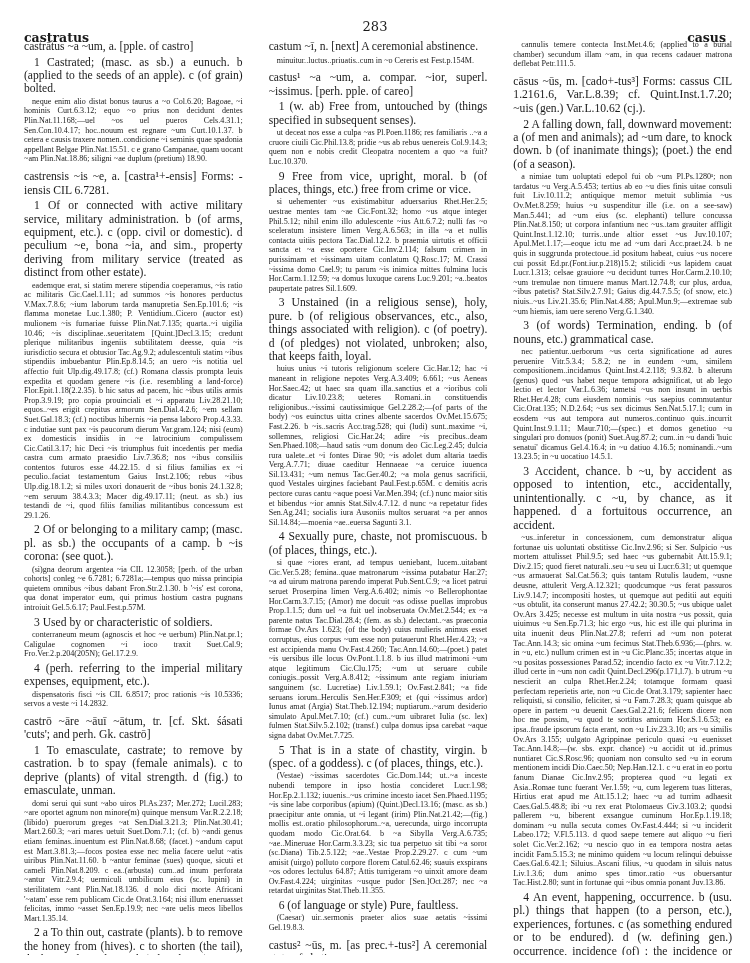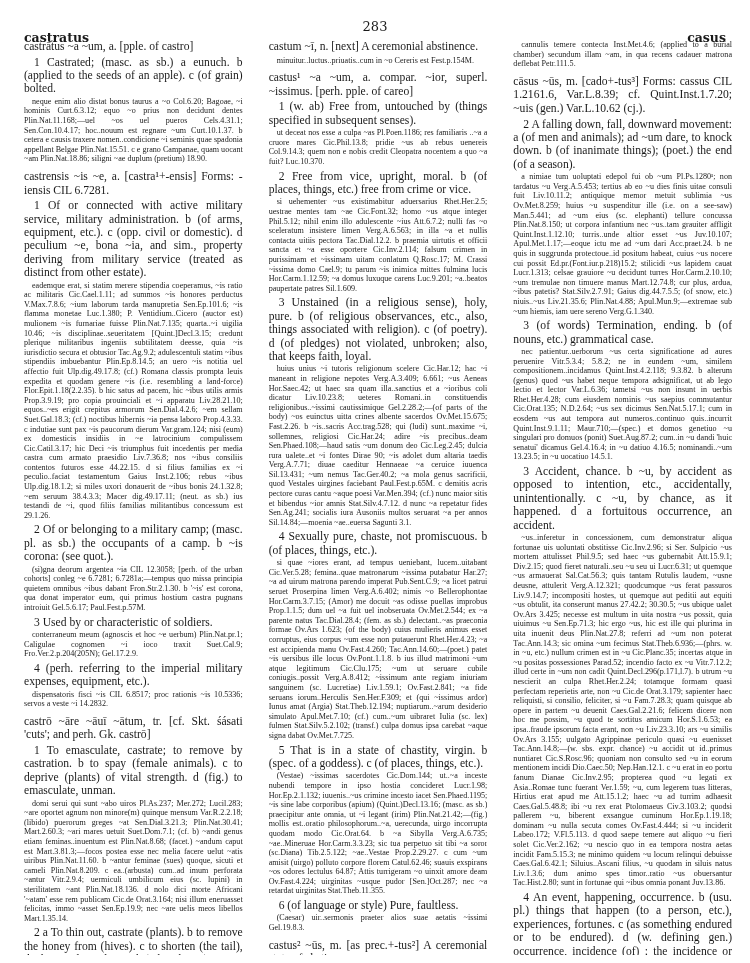--- a/index.html
+++ b/index.html
@@ -84,22 +84,22 @@
   </div>
 
   <div class="column">
     <div class="entry">
       <p class="headline">castum ~ī, n. [next] A ceremonial abstinence.</p>
       <p class="quote">minuitur..luctus..priuatis..cum in ~o Cereris est Fest.p.154M.</p>
     </div>
     <div class="entry">
       <p class="headline">castus¹ ~a ~um, a. compar. ~ior, superl. ~issimus. [perh. pple. of careo]</p>
       <p class="sense">1 (w. ab) Free from, untouched by (things specified in subsequent senses).</p>
-      <p class="quote">ut deceat nos esse a culpa ~as Pl.Poen.1186; res familiaris ..~a a cruore mares Cic.Phil.13.8; pridie ~us ab rebus uenereis Col.9.14.3; quem non e nobis credit Cleopatra nocentem a quo ~a fuit? Luc.10.370.</p>
-      <p class="sense">2 Free from vice, upright, moral. b (of places, things, etc.) free from crime or vice.</p>
+      <p class="quote">ut deceat nos esse a culpa ~as Pl.Poen.1186; res familiaris ..~a a cruore ciuili Cic.Phil.13.8; pridie ~us ab rebus uenereis Col.9.14.3; quem non e nobis credit Cleopatra nocentem a quo ~a fuit? Luc.10.370.</p>
+      <p class="sense">9 Free from vice, upright, moral. b (of places, things, etc.) free from crime or vice.</p>
       <p class="quote">si uehementer ~us existimabitur aduersarius Rhet.Her.2.5; uestrae mentes tam ~ae Cic.Font.32; homo ~us atque integer Phil.5.12; nihil enim illo adulescente ~ius Att.6.7.2; nulli fas ~o sceleratum insistere limen Verg.A.6.563; in illa ~a et nullis contacta uitiis pectora Tac.Dial.12.2. b praemia uirtutis et officii sancta et ~a esse oportere Cic.Inv.2.114; falsum crimen in purissimam et ~issimam uitam conlatum Q.Rosc.17; M. Crassi ~issima domo Cael.9; tu parum ~is inimica mittes fulmina lucis Hor.Carm.1.12.59; ~a domus luxuque carens Luc.9.201; ~a..beatos paupertate patres Sil.1.609.</p>
       <p class="sense">3 Unstained (in a religious sense), holy, pure. b (of religious observances, etc., also, things associated with religion). c (of poetry). d (of pledges) not violated, unbroken; also, that keeps faith, loyal.</p>
       <p class="quote">huius unius ~i tutoris religionum scelere Cic.Har.12; hac ~i maneant in religione nepotes Verg.A.3.409; 6.661; ~us Aeneas Hor.Saec.42; ut haec sra quam illa..sanctius et a ~ioribus coli dicatur Liv.10.23.8; ueteres Romani..in constituendis religionibus..~issimi cautissimique Gel.2.28.2;—(of parts of the body) ~os euinctus uitta crines albente sacerdos Ov.Met.15.675; Fast.2.26. b ~is..sacris Acc.trag.528; qui (ludi) sunt..maxime ~i, sollemnes, religiosi Cic.Har.24; adire ~is precibus..deam Sen.Phaed.108;—haud satis ~um donum deo Cic.Leg.2.45; dulcia rura ualete..et ~i fontes Dirae 90; ~is adolet dum altaria taedis Verg.A.7.71; diuae caeditur Hennaeae ~a ceruice iuuenca Sil.13.431; ~um nemus Tac.Ger.40.2; ~a mola genus sacrificii, quod Vestales uirgines faciebant Paul.Fest.p.65M. c demitis acris pectore curas cantu ~aque poesi Var.Men.394; (cf.) nunc maior sitis et bibendus ~ior amnis Stat.Silv.4.7.12. d nunc ~a repetatur fides Sen.Ag.241; socialis iura Ausoniis multos seruarat ~a per annos Sil.14.84;—moenia ~ae..euersa Sagunti 3.1.</p>
       <p class="sense">4 Sexually pure, chaste, not promiscuous. b (of places, things, etc.).</p>
       <p class="quote">si quae ~iores erant, ad tempus ueniebant, lucem..uitabant Cic.Ver.5.28; femina..quae matronarum ~issima putabatur Har.27; ~a ad uirum matrona parendo imperat Pub.Sent.C.9; ~a licet patrui seruet Proserpina limen Verg.A.6.402; nimis ~o Bellerophontae Hor.Carm.3.7.15; (Amor) me docuit ~as odisse puellas improbus Prop.1.1.5; dum uel ~a fuit uel inobseruata Ov.Met.2.544; ex ~a parente natus Tac.Dial.28.4; (fem. as sb.) delectant..~as praeconia formae Ov.Ars 1.623; (of the body) cuius mulieris animus esset corruptus, eius corpus ~um esse non putauerunt Rhet.Her.4.23; ~a est accipienda manu Ov.Fast.4.260; Tac.Ann.14.60;—(poet.) patet ~is uersibus ille locus Ov.Pont.1.1.8. b ius illud matrimoni ~um atque legitimum Cic.Clu.175; ~um ut seruare cubile coniugis..possit Verg.A.8.412; ~issimum ante regiam iniuriam sanguinem (sc. Lucretiae) Liv.1.59.1; Ov.Fast.2.841; ~a fide seruans iorum..Herculis Sen.Her.F.309; et (qui ~issimus ardor) Iunus amat (Argia) Stat.Theb.12.194; nuptiarum..~arum desiderio simulato Apul.Met.7.10; (cf.) cum..~um uibraret Iulia (sc. lex) fulmen Stat.Silv.5.2.102; (transf.) culpa domus ipsa carebat ~aque signa dabat Ov.Met.7.725.</p>
       <p class="sense">5 That is in a state of chastity, virgin. b (spec. of a goddess). c (of places, things, etc.).</p>
       <p class="quote">(Vestae) ~issimas sacerdotes Cic.Dom.144; ut..~a inceste nubendi tempore in ipso hostia concideret Lucr.1.98; Hor.Ep.2.1.132; iuuenis..~us crimine incesto iacet Sen.Phaed.1195; ~is sine labe corporibus (apium) (Quint.)Decl.13.16; (masc. as sb.) praecipitur ante omnia, ut ~i legant (irim) Plin.Nat.21.42;—(fig.) mollis est..oratio philosophorum..~a, uerecunda, uirgo incorrupta quodam modo Cic.Orat.64. b ~a Sibylla Verg.A.6.735; ~ae..Mineruae Hor.Carm.3.3.23; sic tua perpetuo sit tibi ~a soror (sc.Diana) Tib.2.5.122; ~ae..Vestae Prop.2.29.27. c cum ~um amisit (uirgo) polluto corpore florem Catul.62.46; suauis exspirans ~os odores lectulus 64.87; Attis turrigeram ~o uinxit amore deam Ov.Fast.4.224; uirginitas ~usque pudor [Sen.]Oct.287; nec ~a retardat uirginitas Stat.Theb.11.355.</p>
       <p class="sense">6 (of language or style) Pure, faultless.</p>
       <p class="quote">(Caesar) uir..sermonis praeter alios suae aetatis ~issimi Gel.19.8.3.</p>
     </div>

